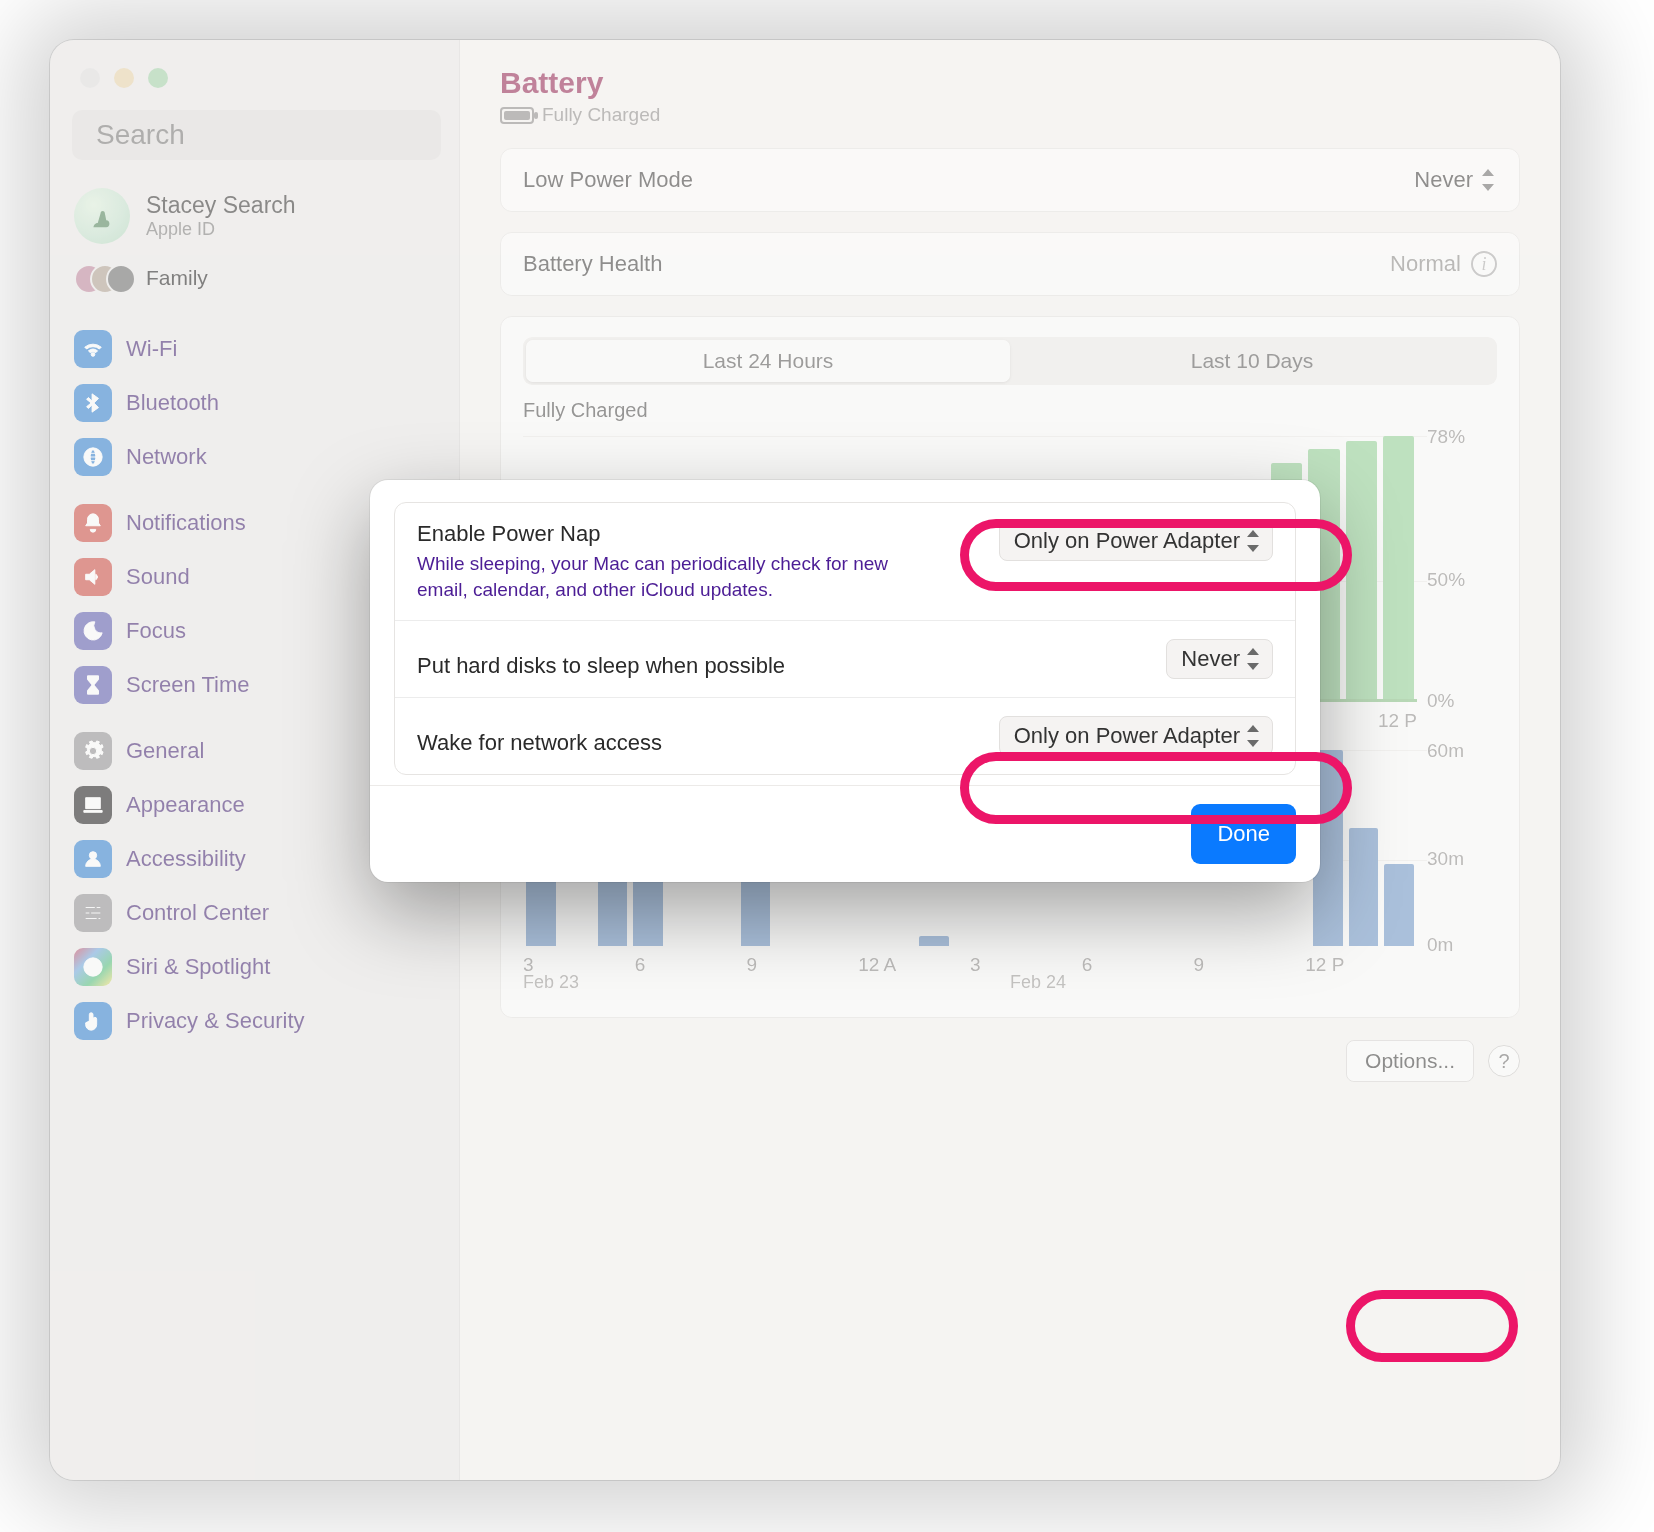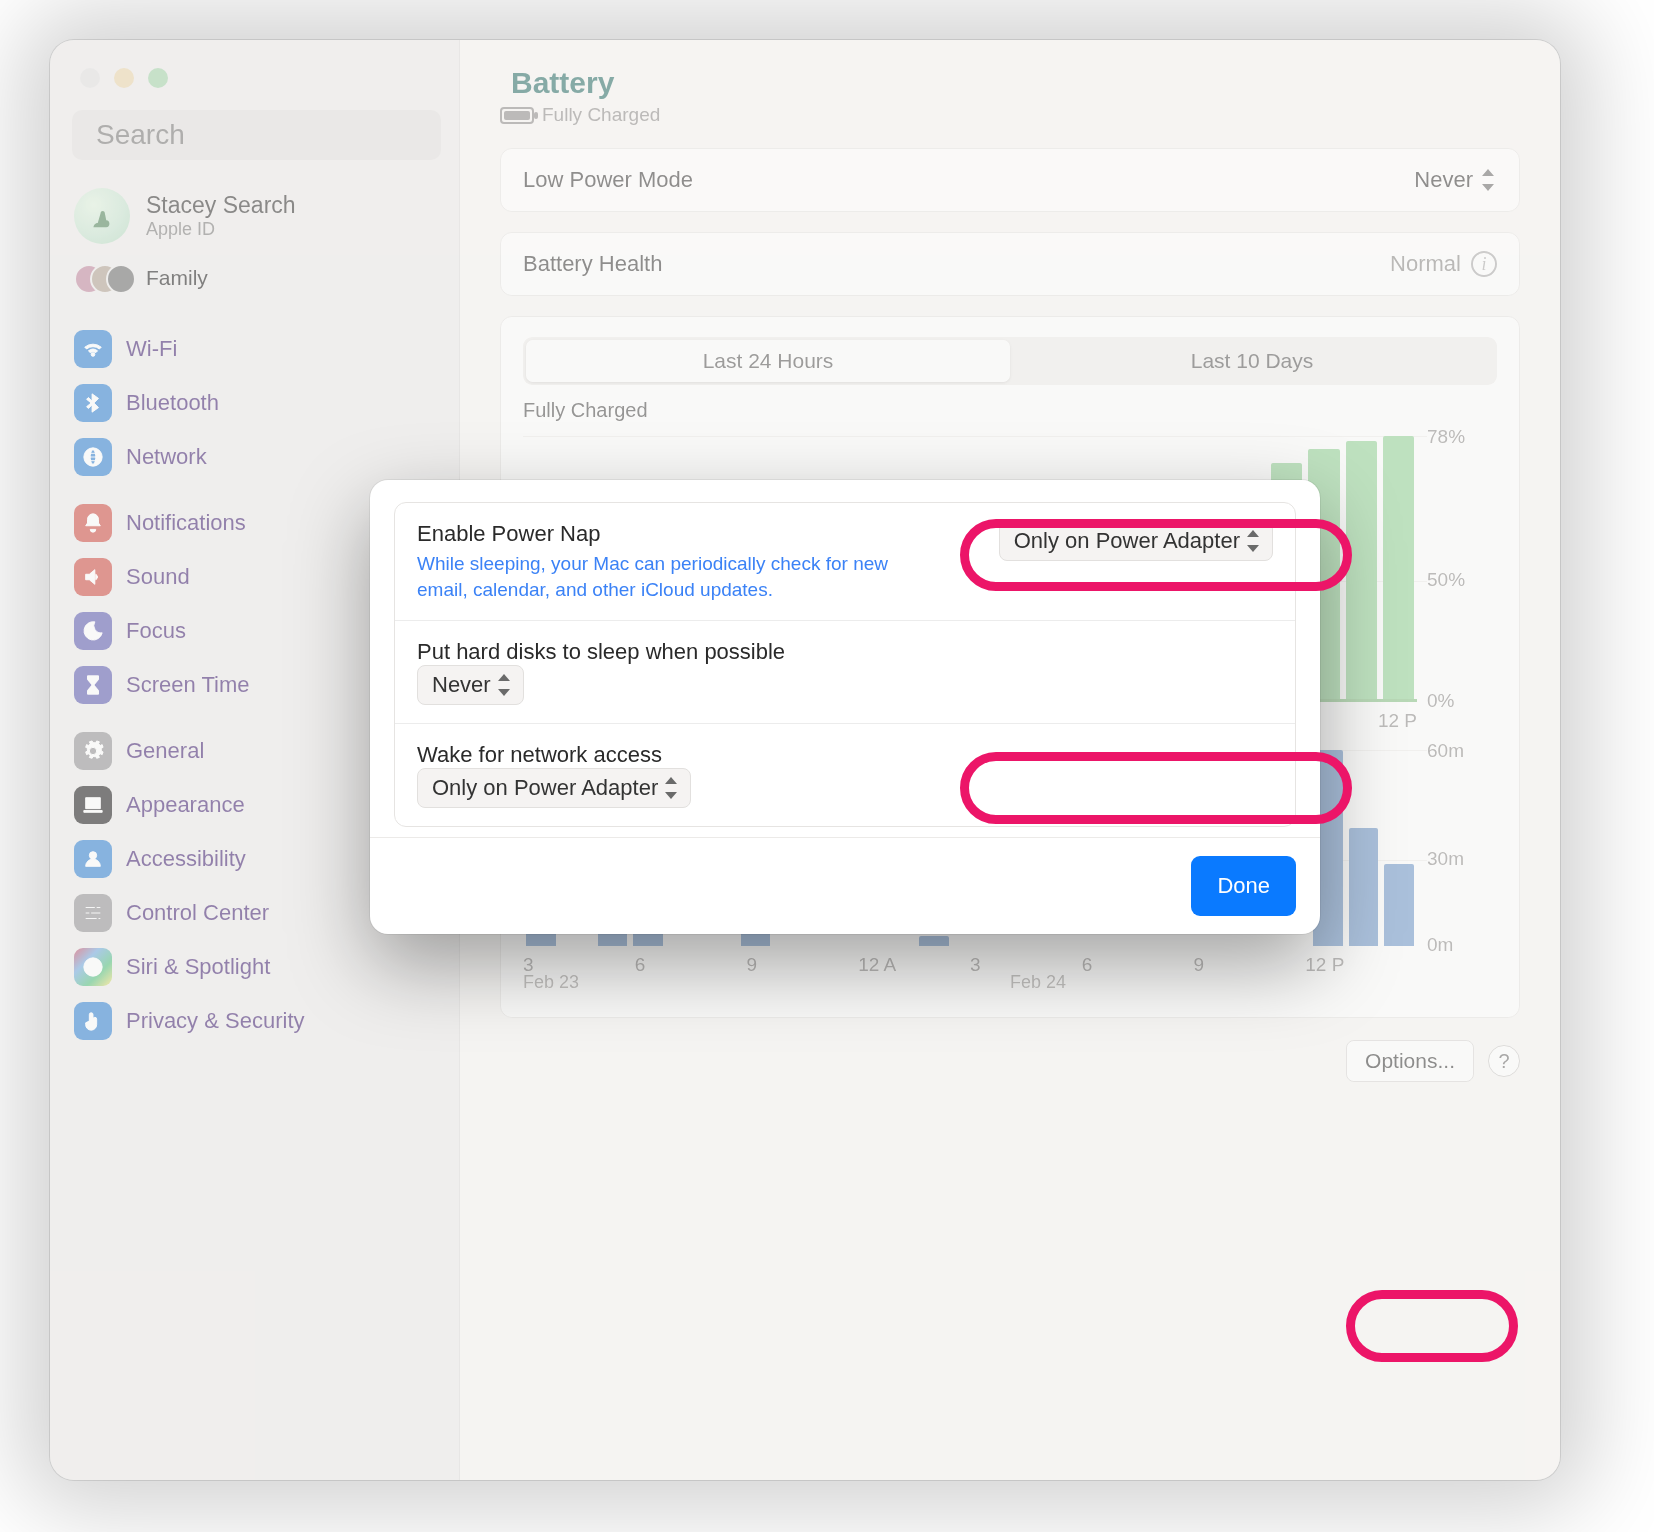--- a/index.html
+++ b/index.html
@@ -69,21 +69,21 @@
   .nav-item { display:flex; gap:14px; align-items:center; padding: 8px 6px; border-radius:8px; color:#4c1d95; font-size:22px;}
   .nav-icon { width:38px; height:38px; border-radius:9px; display:flex; align-items:center;justify-content:center; flex-shrink:0;}
   .nav-icon svg { width:22px; height:22px; fill:white;}
   .i-blue{background:#0a84ff;} .i-gray{background:#8e8e93;} .i-red{background:#ff3b30;}
   .i-purple{background:#5856d6;} .i-dk{background:#1c1c1e;} .i-teal{background:#30b0c7;}
   .i-rainbow{background:linear-gradient(135deg,#f35,#5af,#2c6,#fd3);}
   .i-hand{background:#0a84ff;}
 
   
   .main { flex:1; background:#f3f1ef; padding: 26px 40px 30px 40px; overflow:hidden; position:relative;}
-  .page-title { font-size: 30px; font-weight:700; color:#0f766e;margin-left:11px; }
+  .page-title { font-size: 30px; font-weight:700; color:#be185d; }
   .page-sub { display:flex; gap:8px; align-items:center; color:#8c8a88; font-size:19px; margin-top:4px; margin-bottom:22px;}
   .batt-icon{ display:inline-block; width:34px; height:17px; border:2px solid #8c8a88; border-radius:4px; position:relative;}
   .batt-icon::after{content:""; position:absolute; right:-6px; top:3px; width:4px; height:7px; background:#8c8a88; border-radius:2px;}
   .batt-icon::before{content:""; position:absolute; left:2px; top:2px; bottom:2px; right:2px; background:#8c8a88; border-radius:2px;}
 
   .card { background:#fff; border:1px solid #e4e2e0; border-radius:12px; padding: 0; margin-bottom: 20px;}
   .row { display:flex; justify-content:space-between; align-items:flex-end; padding:18px 22px; font-size:22px; color:#3b3b3b; border-bottom:1px solid #ececec;}
   .row:last-child{border-bottom:none;}
   .sel { display:flex; gap:6px; align-items:center; color:#3b3b3b;}
   .stepper{ width:18px; height:22px; position:relative;}
@@ -120,23 +120,23 @@
     position:absolute; left:370px; top:480px; width:950px;
     background:#fff; border-radius:18px;
     box-shadow: 0 30px 80px rgba(0,0,0,0.35), 0 0 0 1px rgba(0,0,0,0.06);
     z-index:100;
     overflow:hidden;
   }
   .modal-body{ padding: 22px 24px 10px 24px; }
   .m-card{ border:1px solid #e6e4e2; border-radius:12px; }
   .m-row{ display:flex; justify-content:space-between; align-items:flex-start; padding:18px 22px; border-bottom:1px solid #ececec;}
   .m-row:last-child{border-bottom:none;}
-  .m-row.mid{ align-items:flex-start;flex-direction:column; }
+  .m-row.mid{ align-items:flex-end; }
   .m-title{ font-size:22px; color:#2a2a2a; }
-  .m-desc{ font-size:19px; color:#3b82f6; line-height:1.35; max-width:480px; margin-top:4px;}
+  .m-desc{ font-size:19px; color:#4c1d95; line-height:1.35; max-width:480px; margin-top:4px;}
   .select-pill{ display:flex; align-items:center; gap:4px; background:#f5f3f2; border:1px solid #e2e0de; border-radius:8px; padding:6px 10px 6px 14px; font-size:22px; color:#333;}
   .modal-footer{ border-top:1px solid #eceae8; padding:18px 24px; display:flex; justify-content:flex-end;}
   .btn-primary{ background:#0a7aff; color:#fff; border:none; border-radius:9px; padding:17px 26px; font-size:22px; font-weight:500;}
 
   
   .hl{ position:absolute; border:9px solid #ec1568; border-radius:40px; z-index:200; pointer-events:none;}
 </style>
 </head>
 <body>
 

